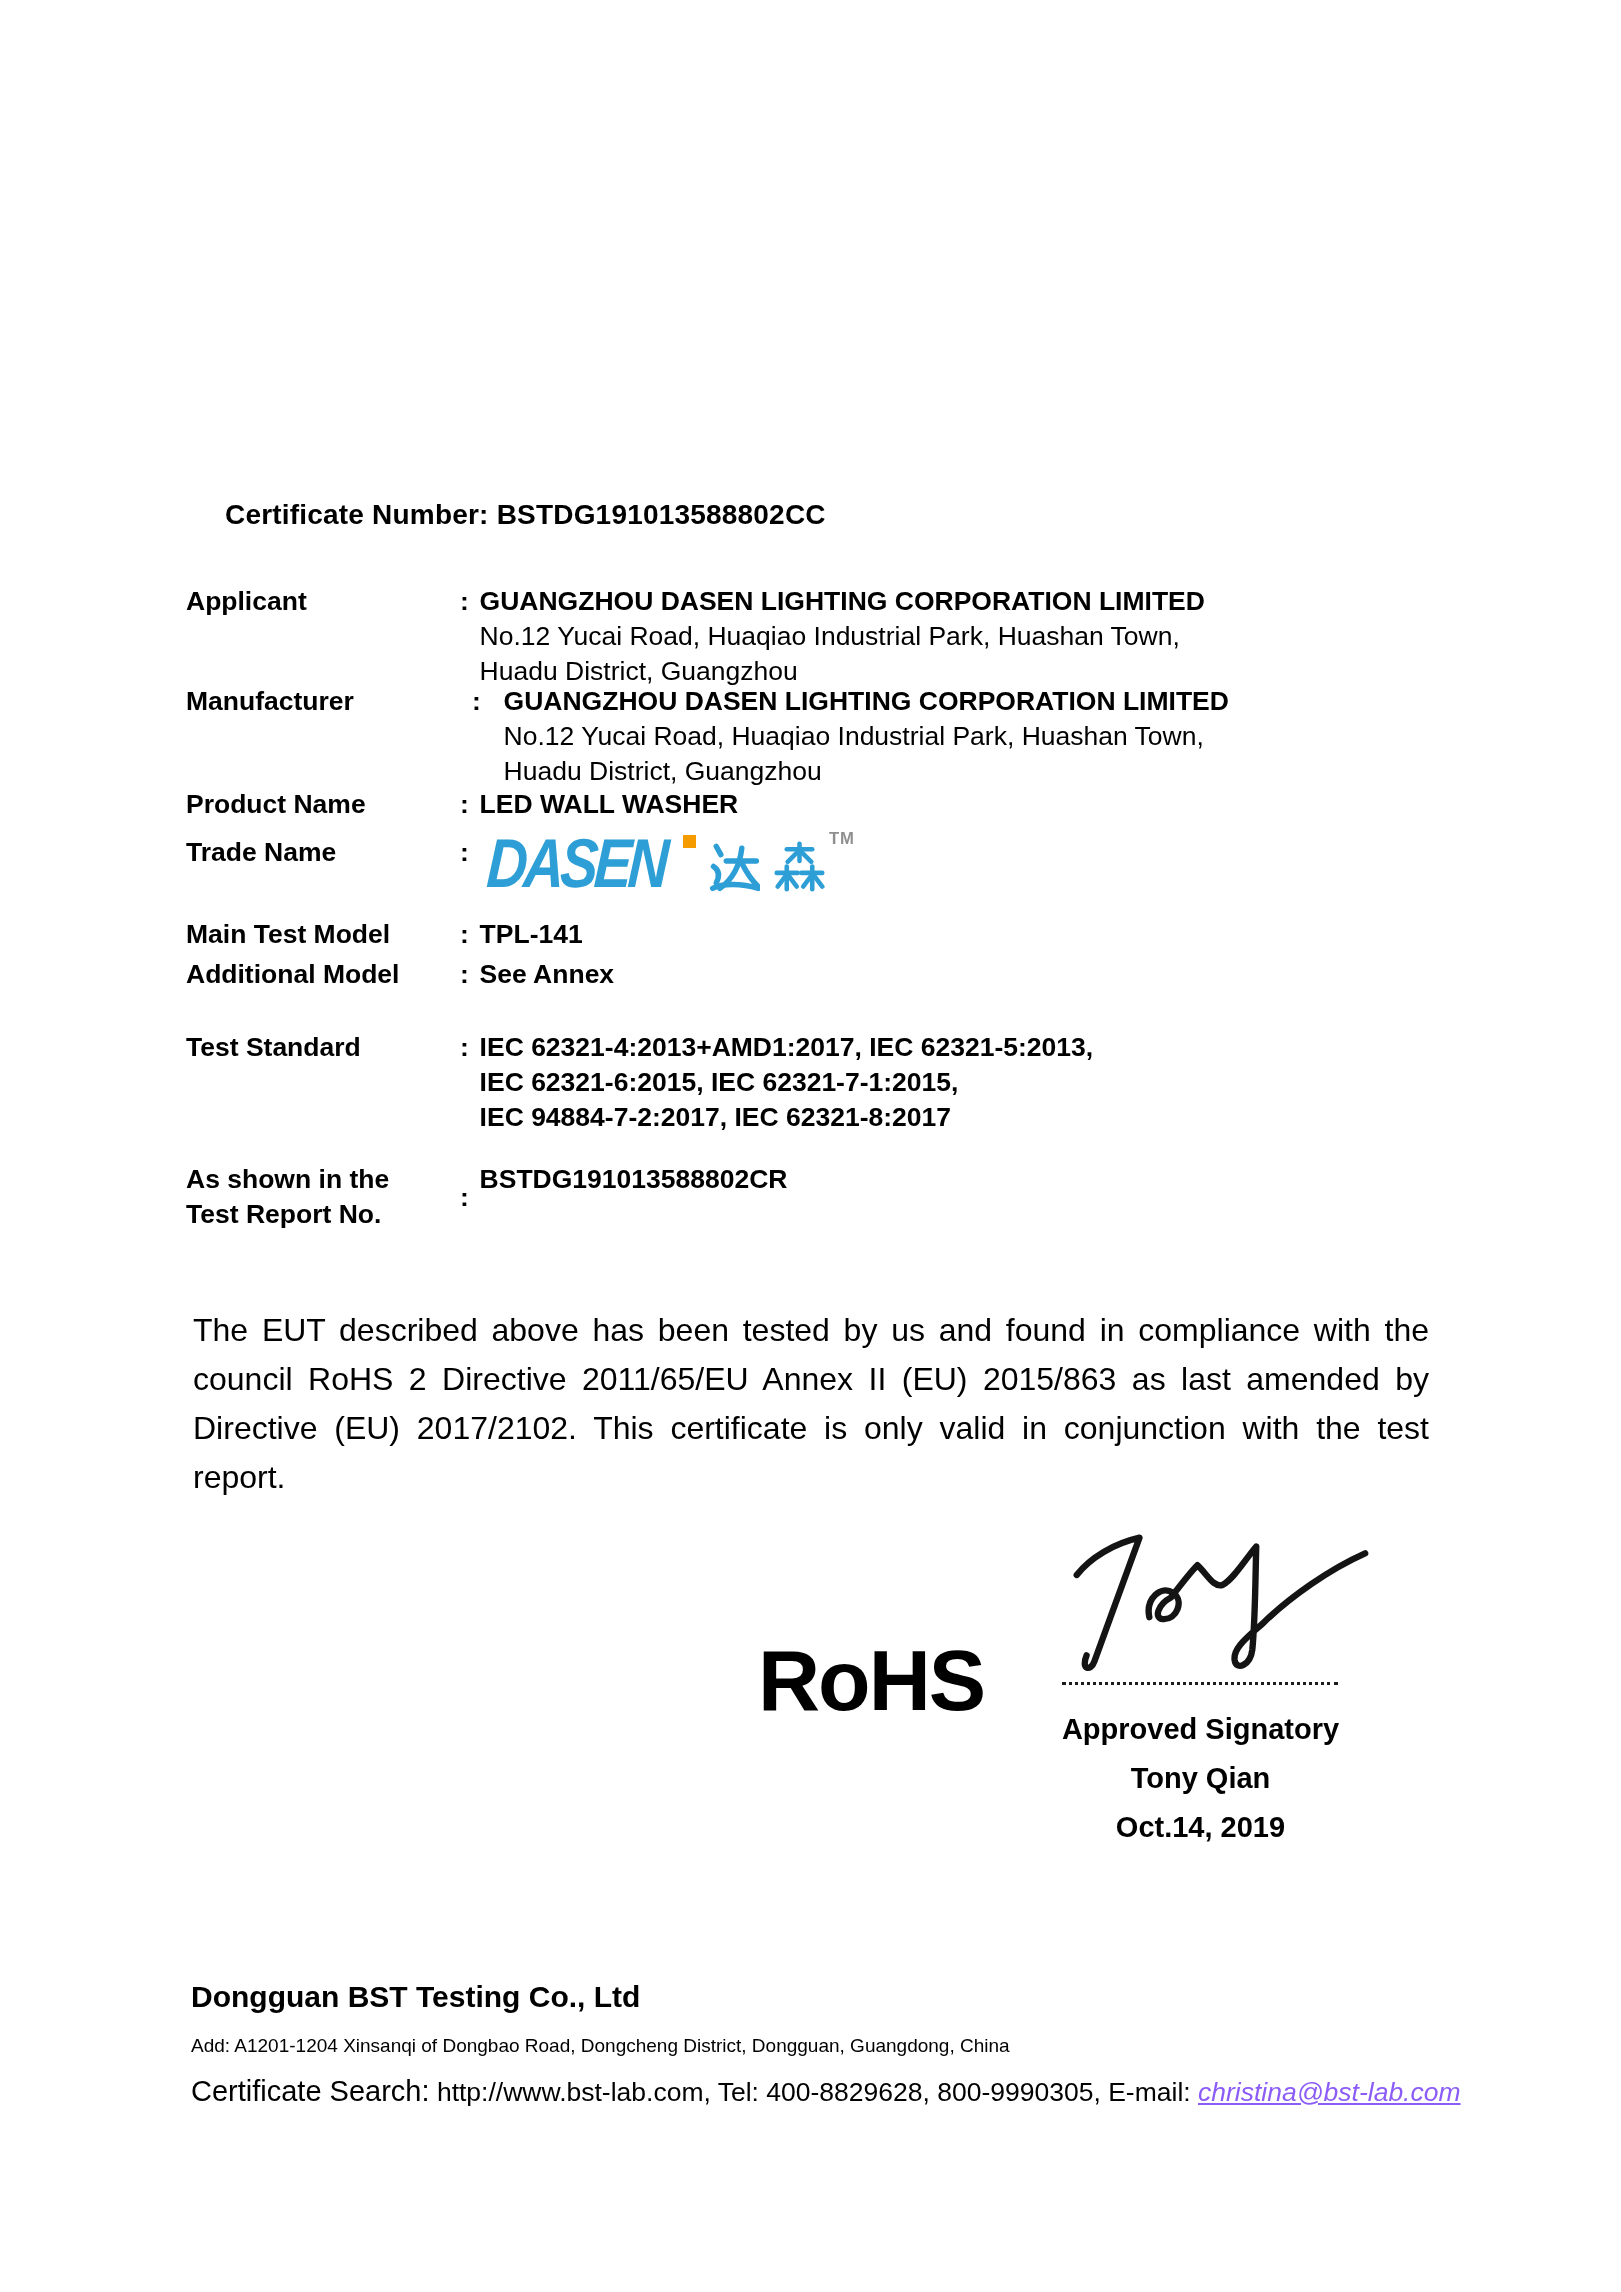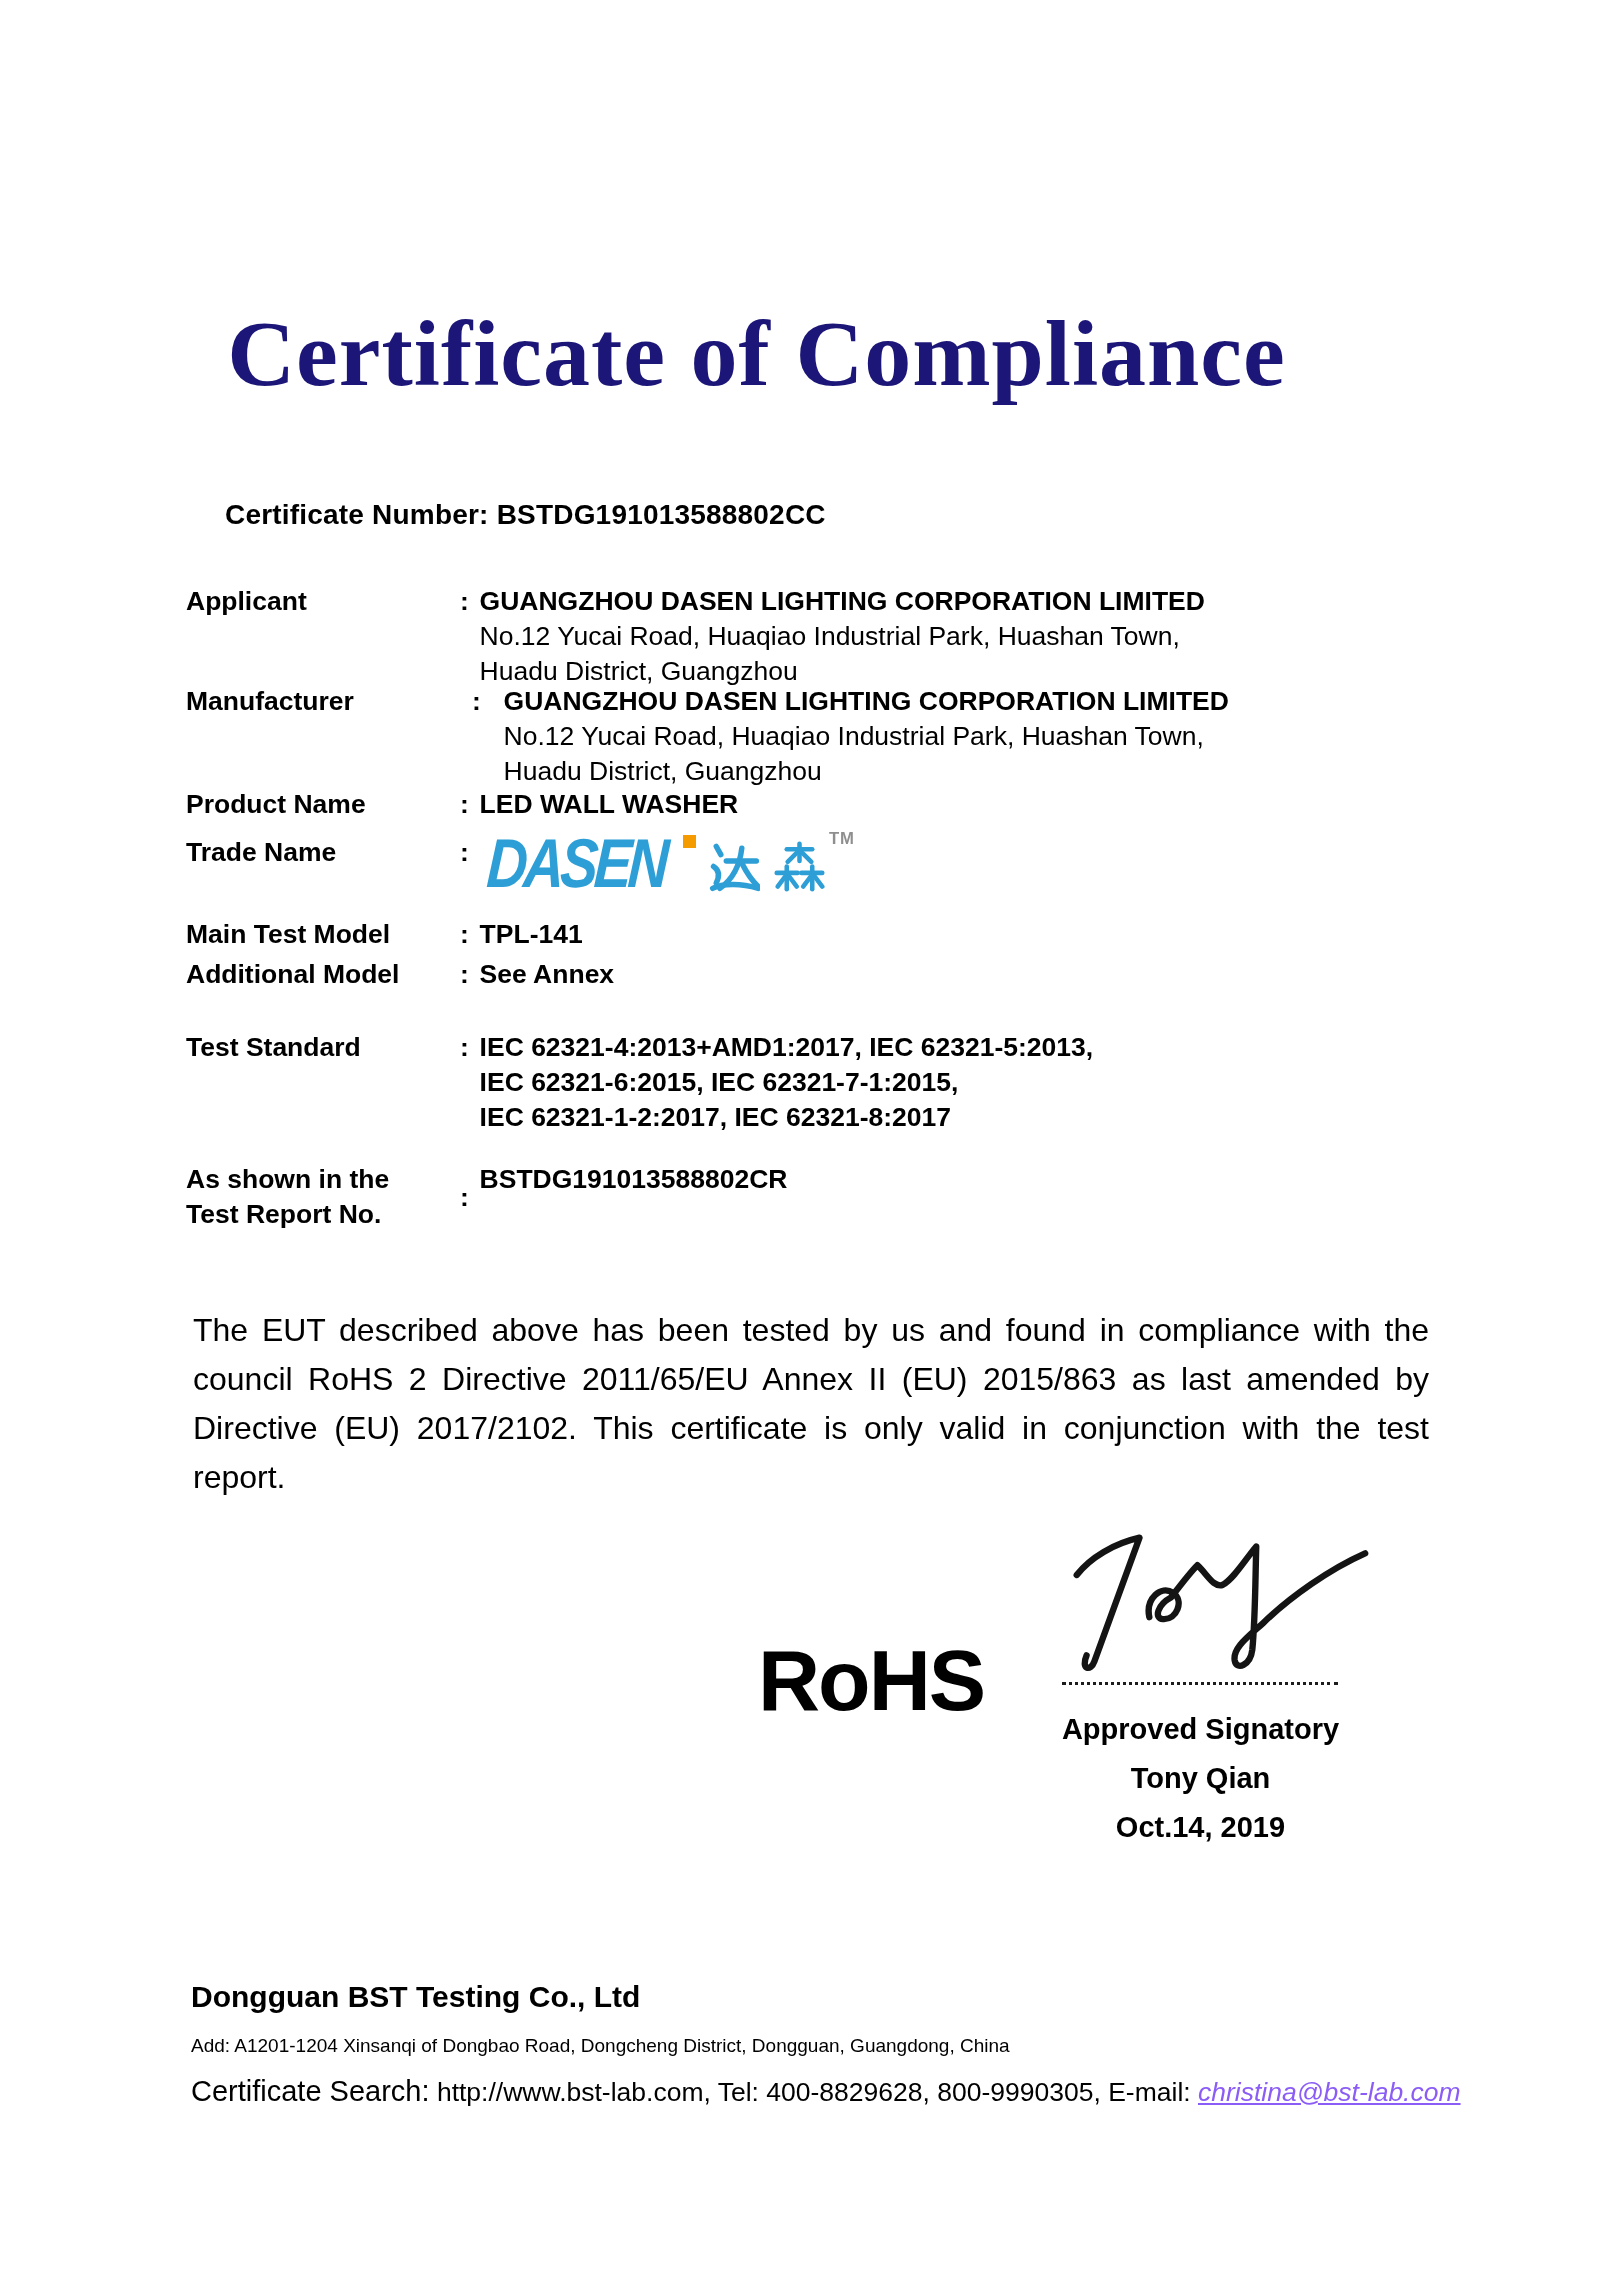--- a/index.html
+++ b/index.html
@@ -78,21 +78,20 @@
   .f-address{position:absolute;left:191px;top:2027px;font-size:19px;line-height:37px;}
   .f-search{position:absolute;left:191px;top:2072px;font-size:26.5px;line-height:39px;}
   .f-search .search-label{font-size:29px;}
   .f-search .email-link{color:#8b5cf6;text-decoration:underline;cursor:pointer;font-style:italic;}
 </style>
 </head>
 <body>
 
 <div class="page">
 
-  <h1 class="title">Certificate of Compliance</h1>
 
   <div class="cert-no">
     <span>Certificate Number:</span>
     <span>BSTDG191013588802CC</span>
   </div>
 
   <div class="row" style="top:584px;">
     <div class="lbl">Applicant</div>
     <div class="colon">:</div>
     <div class="val">
@@ -172,21 +171,21 @@
     <div class="colon">:</div>
     <div class="val">See Annex</div>
   </div>
 
   <div class="row" style="top:1030px;">
     <div class="lbl">Test Standard</div>
     <div class="colon">:</div>
     <div class="val">
       <div>IEC 62321-4:2013+AMD1:2017, IEC 62321-5:2013,</div>
       <div>IEC 62321-6:2015, IEC 62321-7-1:2015,</div>
-      <div>IEC 62321-1-2:2017, IEC 62321-8:2017</div>
+      <div>IEC 94884-7-2:2017, IEC 62321-8:2017</div>
     </div>
   </div>
 
   <div class="row row-report" style="top:1162px;">
     <div class="lbl">
       <div>As shown in the</div>
       <div>Test Report No.</div>
     </div>
     <div class="colon">:</div>
     <div class="val">BSTDG191013588802CR</div>

